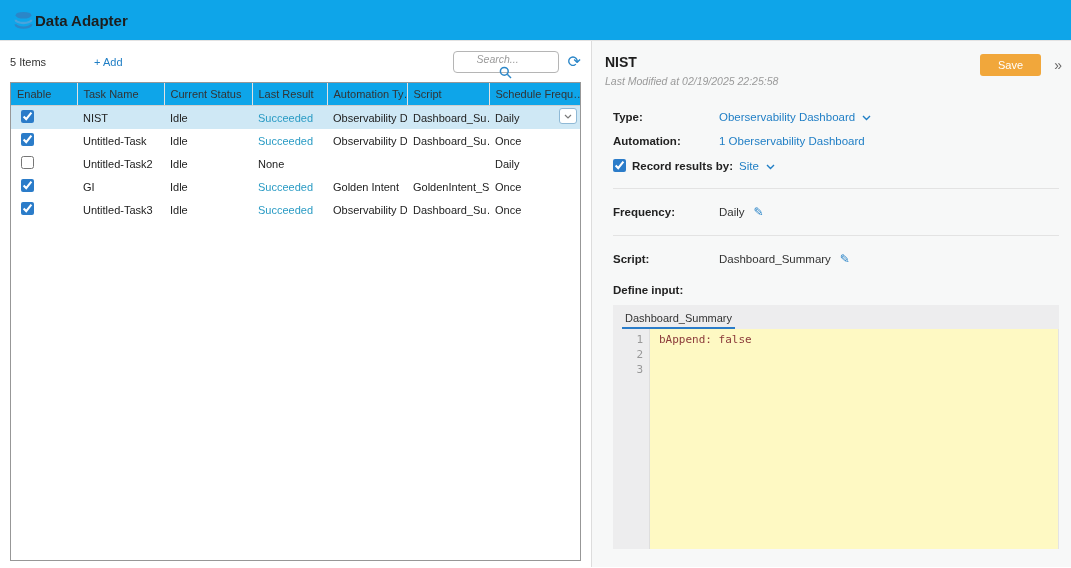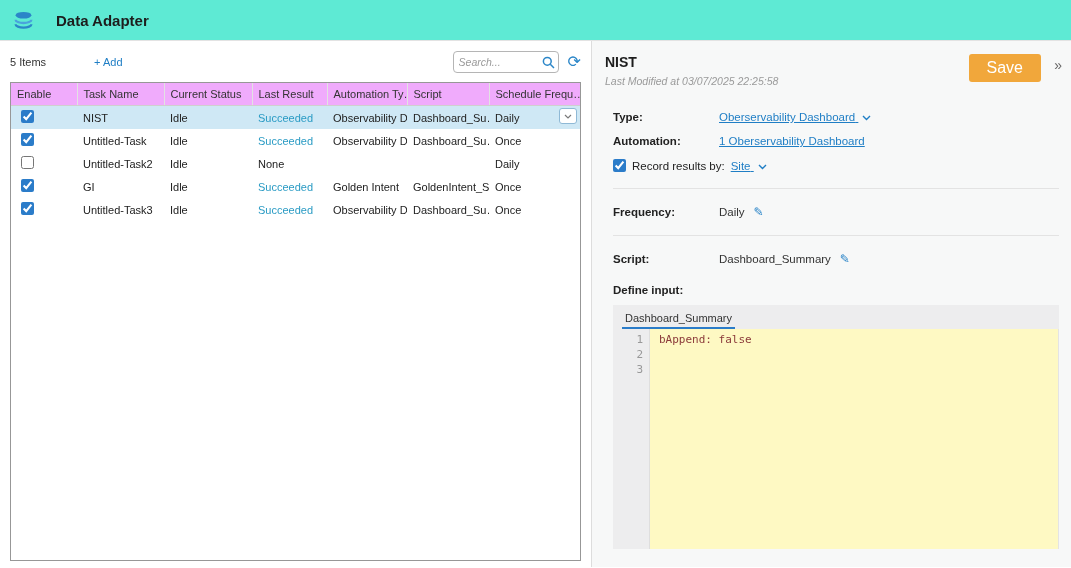--- a/index.html
+++ b/index.html
@@ -4,53 +4,53 @@
 <style>
   * { box-sizing: border-box; }
   html,body { margin:0; padding:0; }
   body {
     width:1071px; height:568px; overflow:hidden;
     font-family:"Liberation Sans", sans-serif;
     background:#ffffff; color:#222;
   }
   
   .app-header {
-    height:41px; display:flex; align-items:center; gap:22px;
-    padding-left:13px; border-bottom:1px solid #e3e3e3; background:#5eead4;
+    height:41px; display:flex; align-items:center; gap:1px;
+    padding-left:13px; border-bottom:1px solid #e3e3e3; background:#0ea5e9;
   }
   .app-title { font-size:15px; font-weight:bold; color:#1d1d1d; }
 
   .main { display:flex; height:526px; }
 
   
   .list-panel {
     width:592px; border-right:1px solid #dddddd; background:#fff;
     padding:9px 10px 6px 10px; display:flex; flex-direction:column;justify-content:center;
   }
   .toolbar { display:flex; align-items:center; height:24px; font-size:11px; }
   .items-count { color:#333; }
   .add-button { color:#1f7ec5; margin-left:48px; cursor:pointer; }
   .spacer { flex:1; }
   .search-box {
     width:106px; height:22px; border:1px solid #b5b5b5; border-radius:4px;
-    display:flex; align-items:center; padding:0 3px; background:#fff;
+    display:flex; align-items:center; padding:0 21px; background:#fff;flex-direction:column;
   }
   .search-box input {
     border:none; outline:none; width:100%; font-size:10.5px;
     color:#555; background:transparent; font-family:"Liberation Sans",sans-serif;
   }
   .search-box input::placeholder { color:#9a9a9a; font-style:italic; }
   .refresh { margin-left:9px; color:#2b86c8; font-size:16px; line-height:1; cursor:pointer; }
 
   .table-wrap { margin-top:8px; border:1px solid #979797; flex:1; overflow:hidden; background:#fff; }
   table { width:100%; border-collapse:collapse; table-layout:fixed; font-size:11px; }
   th {
     font-weight:normal; text-align:left; padding:5px 6px; color:#333;
     border-right:1px solid #e2e2e2; border-bottom:1px solid #cfcfcf;
-    white-space:nowrap; overflow:hidden; background:#f0abfc;
+    white-space:nowrap; overflow:hidden; background:#0ea5e9;
   }
   th:last-child { border-right:none; }
   td { padding:4px 6px; white-space:nowrap; overflow:hidden; color:#222; }
   tr.data-row { height:22px; }
   tr.selected td { background:#cfe8f5; }
   .succeeded { color:#2a9bc4;margin-left:40px; }
   input[type="checkbox"] { width:13px; height:13px; margin:0; accent-color:#2b7cc9; cursor:pointer; }
   .enable-cell { padding-left:10px; }
   .last-cell { position:relative; }
   .row-chev {
@@ -61,32 +61,32 @@
 
   
   .detail-panel {
     flex:1; background:#f7f8f8; position:relative;
     padding:13px 12px 10px 13px; font-size:11.5px;
   }
   .detail-title { font-size:14px; font-weight:bold; color:#1d1d1d; }
   .last-modified { font-size:10.5px; font-style:italic; color:#9a9a9a; margin-top:5px; }
   .save-btn {
     position:absolute; top:13px; right:30px; background:#f1a73b; color:#fff;
-    border:none; border-radius:3px; font-size:16px; padding:5px 18px; cursor:pointer;
+    border:none; border-radius:3px; font-size:11px; padding:5px 18px; cursor:pointer;
     font-family:"Liberation Sans",sans-serif;
   }
   .collapse { position:absolute; top:16px; right:9px; color:#666; font-size:14px; cursor:pointer; }
 
   .fields { margin-top:24px;margin-left:8px; }
   .frow { display:flex; align-items:center; margin-bottom:12px; }
   .flabel { width:106px; font-weight:bold; color:#222; flex-shrink:0; }
-  .link { color:#1f7ec5; cursor:pointer;text-decoration:underline; }
+  .link { color:#1f7ec5; cursor:pointer; }
   .chev { display:inline-block; margin-left:4px; }
   .record-row { display:flex; align-items:center; margin-bottom:4px; gap:6px; }
-  .record-label { font-weight:normal;text-align:center; }
+  .record-label { font-weight:bold;text-align:center; }
   hr.div { border:none; border-top:1px solid #e3e3e3; margin:16px 0; }
   .pencil { color:#1f7ec5; margin-left:9px; font-size:12px; cursor:pointer; }
   .plain-val { color:#333; }
   .define-label { font-weight:bold; margin:18px 0 9px 0; }
 
   .editor-box { background:#ededee; height:244px; }
   .tab-row { height:24px; display:flex; align-items:flex-end; padding-left:9px; }
   .tab { font-size:11px; padding:4px 3px 3px 3px; border-bottom:2px solid #2b7cc9; color:#333; cursor:pointer; }
   .editor {
     display:flex; height:calc(100% - 24px);
@@ -217,21 +217,21 @@
             <td>Dashboard_Su…</td>
             <td>Once</td>
           </tr>
         </tbody>
       </table>
     </div>
   </div>
 
   <div class="detail-panel">
     <div class="detail-title">NIST</div>
-    <div class="last-modified">Last Modified at 03/07/2025 22:25:58</div>
+    <div class="last-modified">Last Modified at 02/19/2025 22:25:58</div>
     <button class="save-btn">Save</button>
     <span class="collapse">»</span>
 
     <div class="fields">
       <div class="frow">
         <span class="flabel">Type:</span>
         <span class="link">
           <span>Oberservability Dashboard</span>
           <span class="chev">
             <svg width="9" height="6" viewBox="0 0 9 6">

